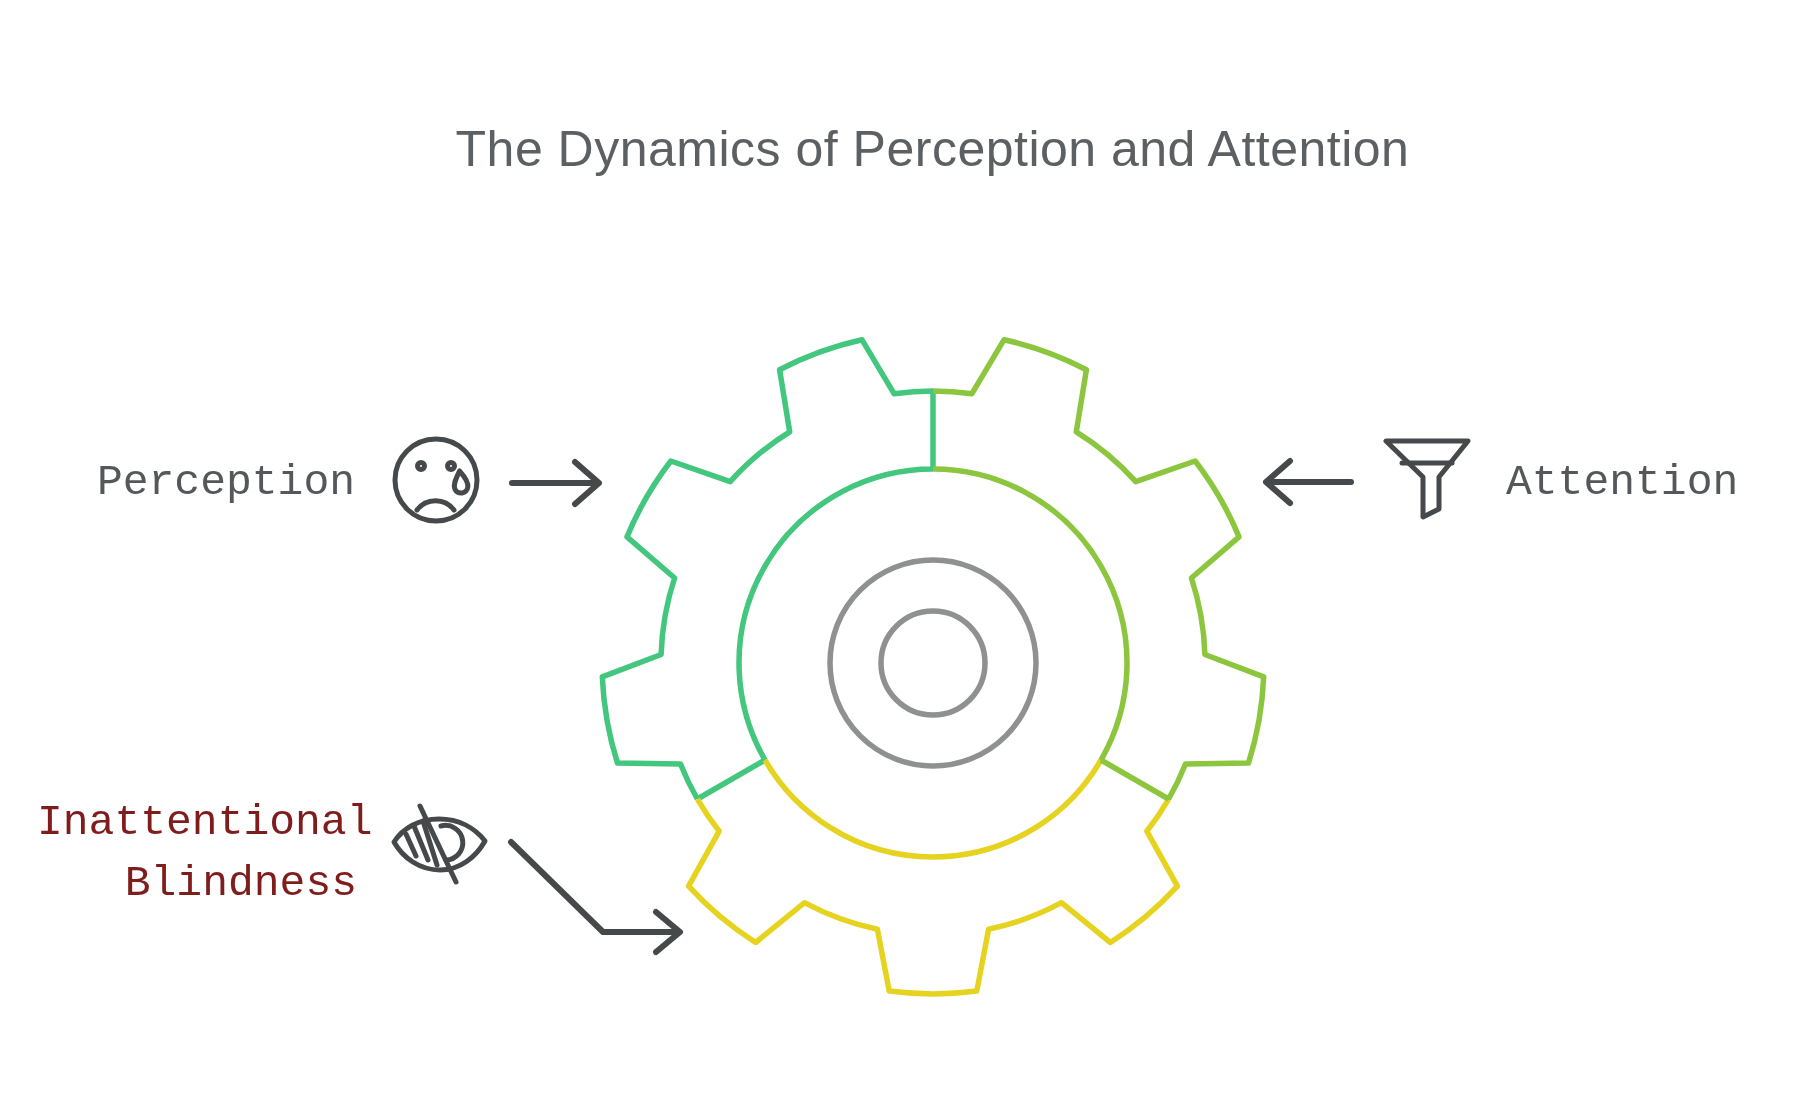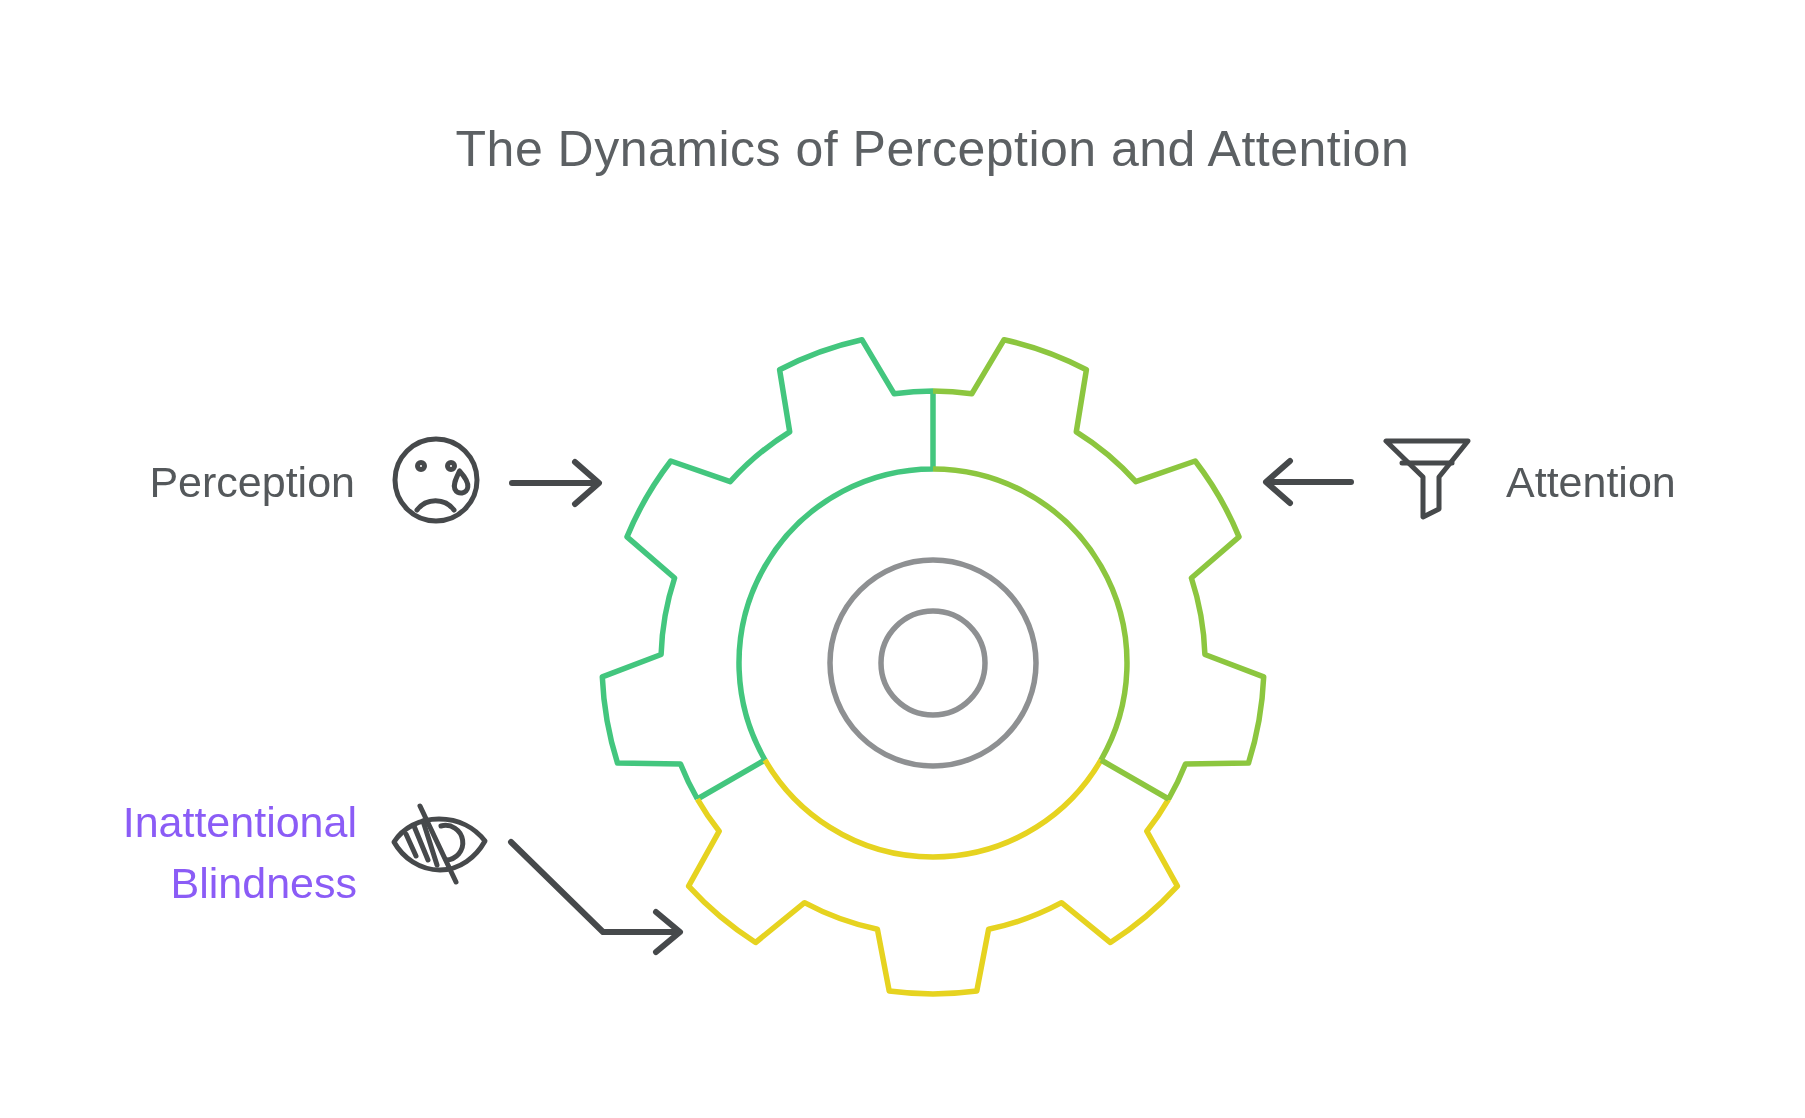--- a/index.html
+++ b/index.html
@@ -5,21 +5,21 @@
   html,body{margin:0;padding:0;background:#ffffff;}
   #stage{
     position:relative;width:1805px;height:1080px;background:#ffffff;
     overflow:hidden;font-family:"Liberation Sans", sans-serif;
   }
   #diagram-svg{position:absolute;left:0;top:0;}
   .title{
     position:absolute;left:30px;top:120px;width:1805px;
     text-align:center;font-size:50px;font-weight:400;letter-spacing:0.5px;
   }
-  .node-label{position:absolute;font-size:43px;font-weight:400;}
+  .node-label{position:absolute;font-size:43px;font-weight:400;font-family:Liberation Mono, monospace;}
   .label-perception{left:35px;top:460px;width:320px;text-align:right;line-height:1.05;}
   .label-attention{left:1506px;top:460px;width:320px;text-align:left;line-height:1.05;}
   .label-inattentional{left:37px;top:792px;width:320px;text-align:right;line-height:61px;}
 </style>
 </head>
 <body>
 
 <div id="stage">
 
   <svg id="diagram-svg" width="1805" height="1118" viewBox="0 0 1805 1118">
@@ -70,14 +70,14 @@
       <path d="M441 826 A17.3 17.3 0 1 1 446 860"></path>
     </g>
   </svg>
 
   <div class="title" style="color: rgb(92, 96, 99);">The Dynamics of Perception and Attention</div>
 
   <div class="node-label label-perception" style="color: rgb(84, 88, 91);">Perception</div>
 
   <div class="node-label label-attention" style="color: rgb(84, 88, 91);">Attention</div>
 
-  <div class="node-label label-inattentional" style="color: #8b5cf6;">Inattentional Blindness</div>
+  <div class="node-label label-inattentional" style="color: #7f1d1d;">Inattentional Blindness</div>
 </div>
 
 </body></html>

